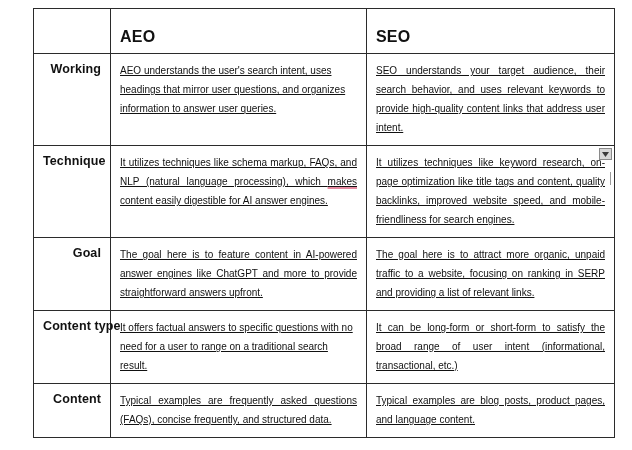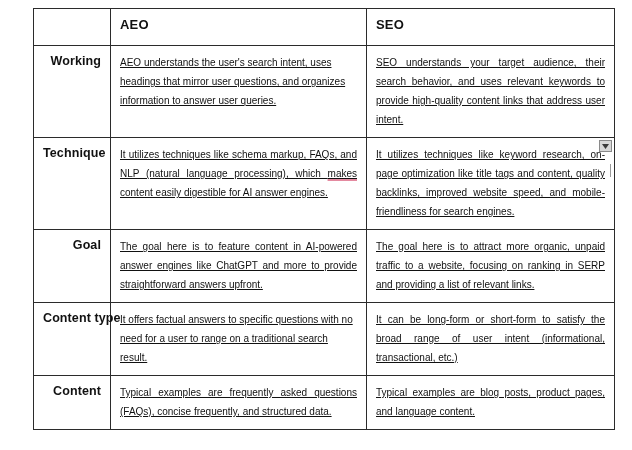--- a/index.html
+++ b/index.html
@@ -51,23 +51,24 @@
   col.c-seo   { width: 248px; }
 
   
   tr.header-row td {
     height: 20px;
     padding-top: 8px;
     padding-bottom: 8px;
   }
   .col-head {
     font-weight: bold;
-    font-size: 13px;
+    font-size: 16px;
     line-height: 16px;
     letter-spacing: 0.2px;
+    margin-top: 12px;
   }
 
   
   .row-label {
     font-weight: bold;
     font-size: 12.5px;
     line-height: 16px;
     letter-spacing: 0.1px;
     white-space: nowrap;
     text-align: right;

